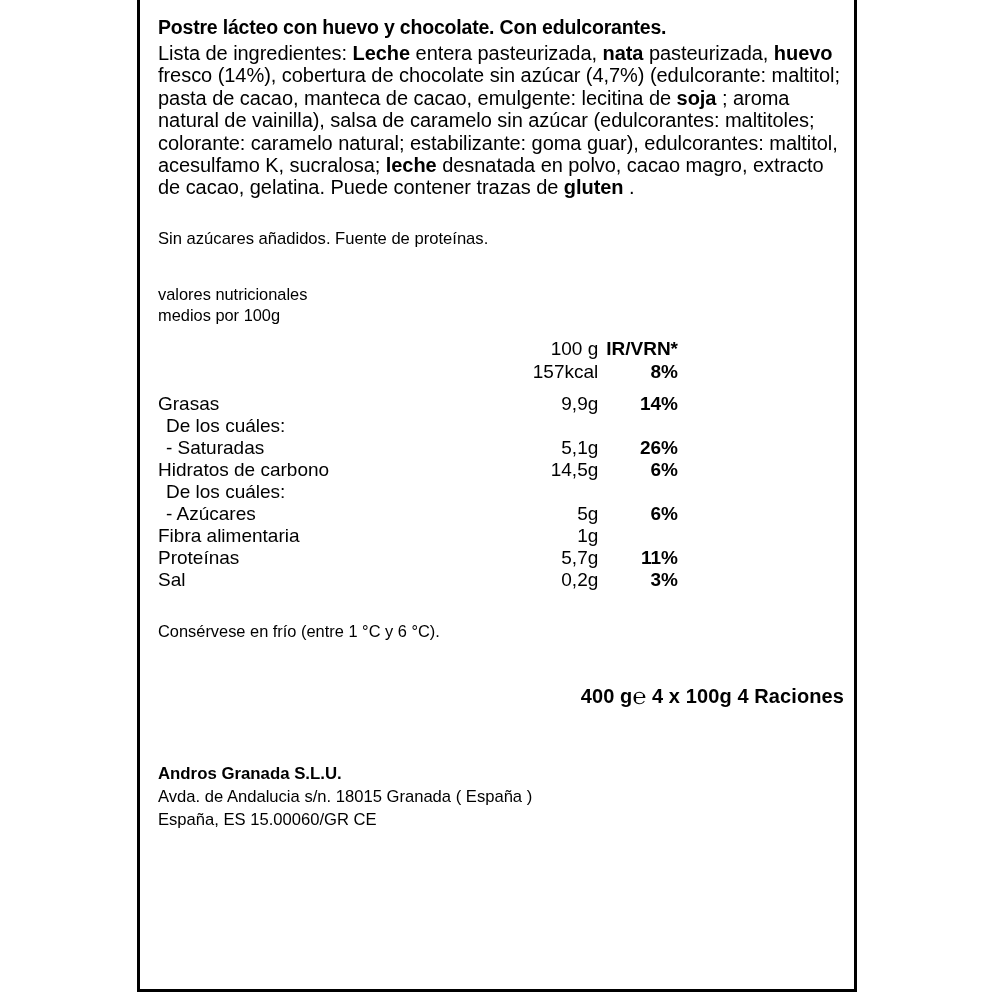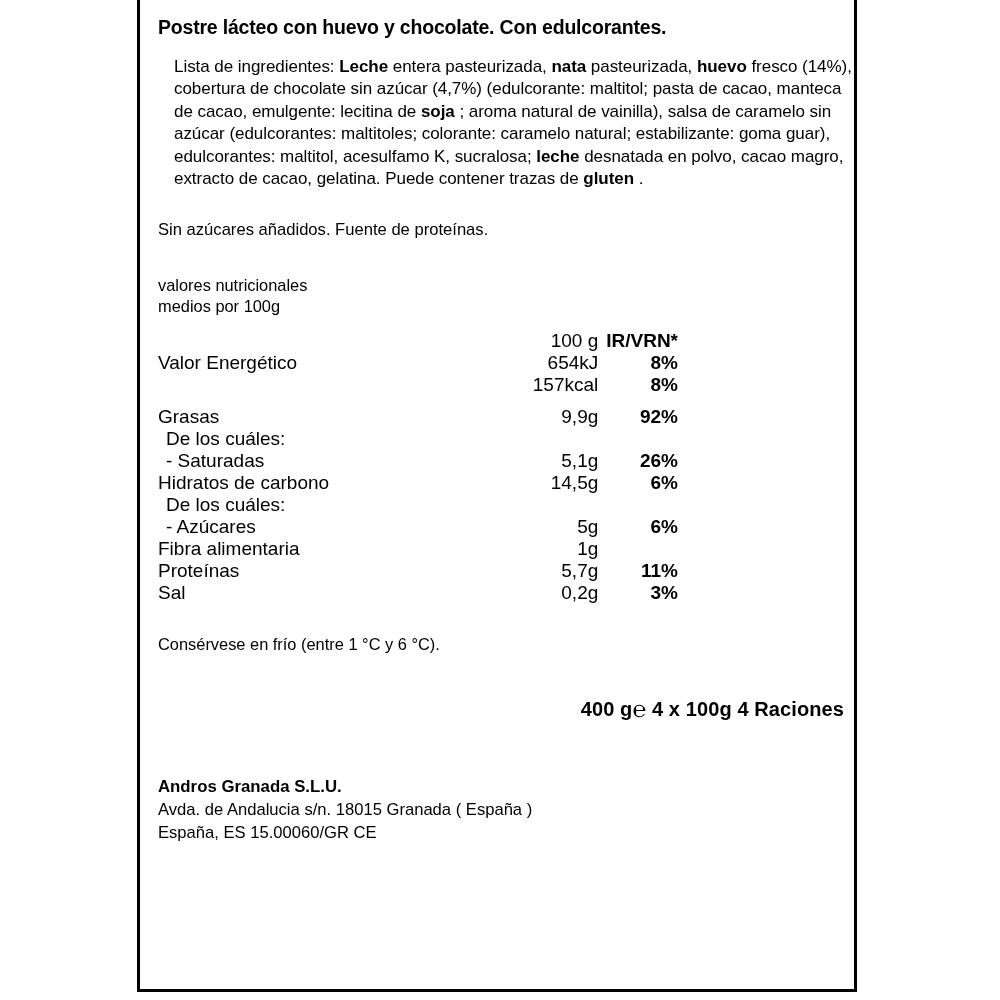--- a/index.html
+++ b/index.html
@@ -40,24 +40,24 @@
     font-size: 19.5px;
     font-weight: bold;
     letter-spacing: -0.2px;
     line-height: 26px;
     margin: 8px 0 2px 0;
     white-space: nowrap;
   }
 
   
   .ingredients {
-    font-size: 17px;
+    font-size: 20px;
     line-height: 22.4px;
     letter-spacing: -0.05px;
-    margin: 16px;
+    margin: 0;
     width: 688px;
     text-align: left;
   }
   .ingredients b { font-weight: bold; }
 
   .claims {
     font-size: 16.6px;
     line-height: 22px;
     margin: 29px 0 0 0;
   }
@@ -154,37 +154,32 @@
       <div>medios por 100g</div>
     </div>
 
     <table class="nutri-table">
       <tbody>
         <tr class="row-head">
           <td class="col-label"></td>
           <td class="col-value">100 g</td>
           <td class="col-pct">IR/VRN*</td>
         </tr>
-      <tr>
-            <td class="col-label">Valor  Energético</td>
-            <td class="col-value">654kJ</td>
-            <td class="col-pct">8%</td>
-          </tr>
           <tr>
             <td class="col-label"></td>
             <td class="col-value">157kcal</td>
             <td class="col-pct">8%</td>
           </tr>
           <tr class="row-gap">
             <td colspan="3"></td>
           </tr>
           <tr>
             <td class="col-label">Grasas</td>
             <td class="col-value">9,9g</td>
-            <td class="col-pct">92%</td>
+            <td class="col-pct">14%</td>
           </tr>
           <tr>
             <td class="col-label indent1">De los cuáles:</td>
             <td class="col-value"></td>
             <td class="col-pct"></td>
           </tr>
           <tr>
             <td class="col-label indent1">- Saturadas</td>
             <td class="col-value">5,1g</td>
             <td class="col-pct">26%</td>

